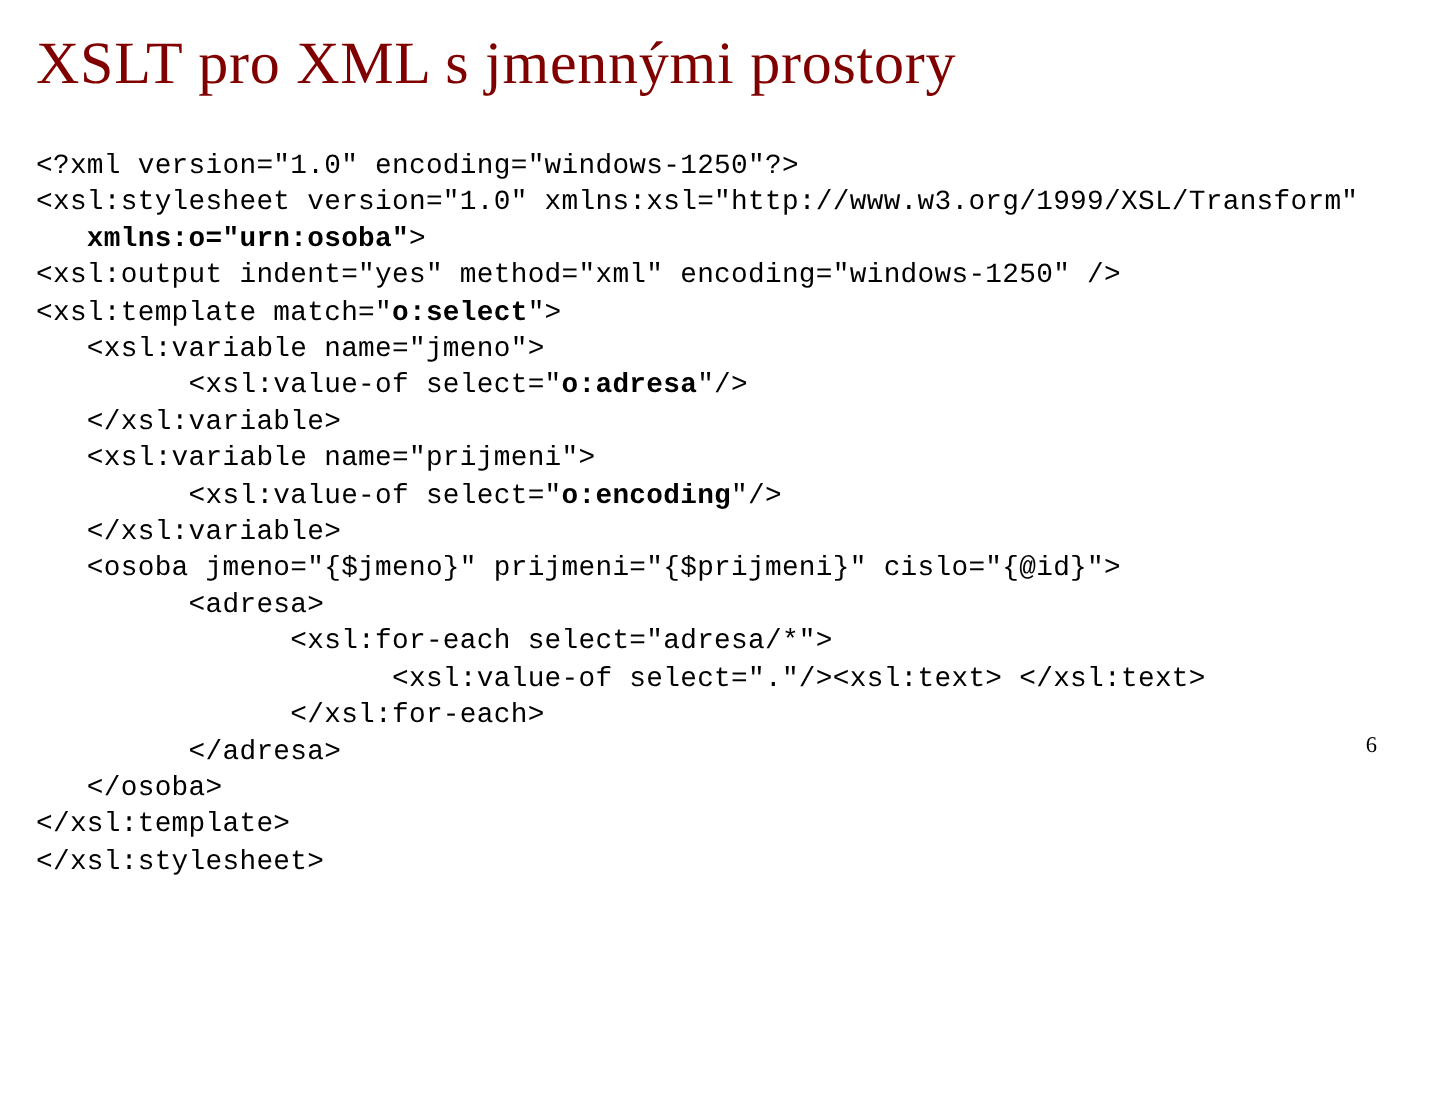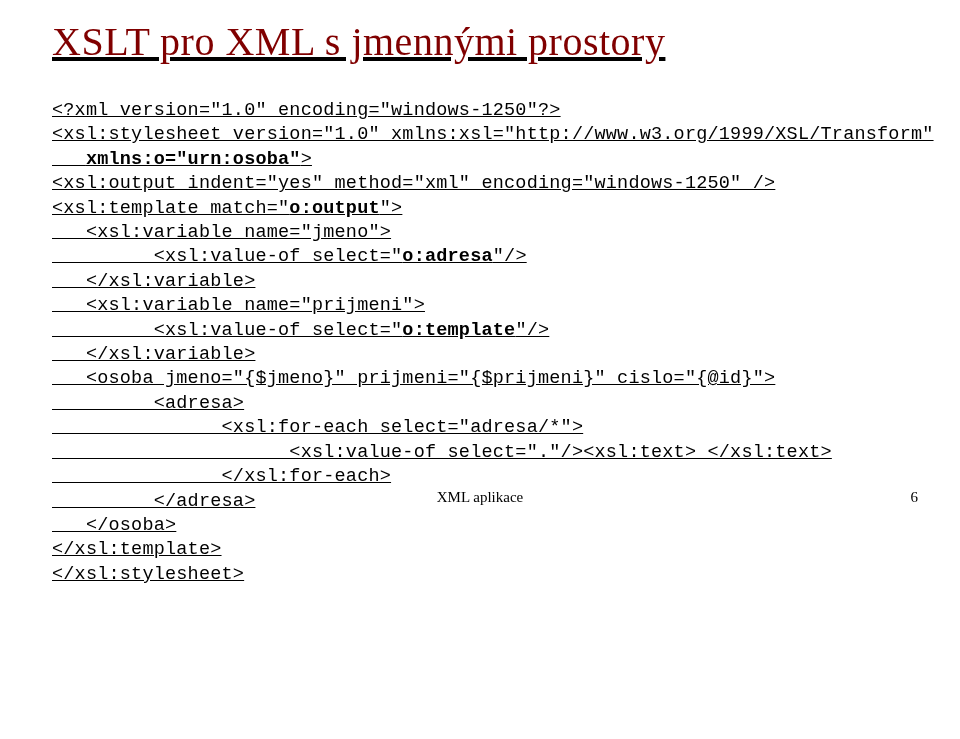--- a/index.html
+++ b/index.html
@@ -7,23 +7,22 @@
     width: 960px;
     height: 739px;
     background: #ffffff;
     font-family: Georgia, "Times New Roman", serif;
     position: relative;
     overflow: hidden;
   }
   .slide {
     width: 960px;
     height: 528px;
-    padding: 18px 40px 0 52px;
+    padding: 18px 40px 0 24px;
     position: relative;
-    text-decoration: underline;
   }
   .title {
     font-size: 40px;
     color: #800000;
     font-weight: normal;
     margin-bottom: 34px;
     letter-spacing: 0.5px;
   }
   .code {
     font-family: "Courier New", Courier, monospace;
@@ -58,32 +57,31 @@
 </head>
 <body>
 
 <div class="slide">
   <h1 class="title">XSLT pro XML s jmennými prostory</h1>
 
   <div class="code"><span>&lt;?xml version="1.0" encoding="windows-1250"?&gt;</span>
 <span>&lt;xsl:stylesheet version="1.0" xmlns:xsl="http://www.w3.org/1999/XSL/Transform"</span>
 <span>   </span><span class="bold">xmlns:o="urn:osoba"</span><span>&gt;</span>
 <span>&lt;xsl:output indent="yes" method="xml" encoding="windows-1250" /&gt;</span>
-<span>&lt;xsl:template match="</span><span class="bold">o:output</span><span>"&gt;</span>
+<span>&lt;xsl:template match="</span><span class="bold">o:select</span><span>"&gt;</span>
 <span>   &lt;xsl:variable name="jmeno"&gt;</span>
 <span>         &lt;xsl:value-of select="</span><span class="bold">o:adresa</span><span>"/&gt;</span>
 <span>   &lt;/xsl:variable&gt;</span>
 <span>   &lt;xsl:variable name="prijmeni"&gt;</span>
-<span>         &lt;xsl:value-of select="</span><span class="bold">o:template</span><span>"/&gt;</span>
+<span>         &lt;xsl:value-of select="</span><span class="bold">o:encoding</span><span>"/&gt;</span>
 <span>   &lt;/xsl:variable&gt;</span>
 <span>   &lt;osoba jmeno="{$jmeno}" prijmeni="{$prijmeni}" cislo="{@id}"&gt;</span>
 <span>         &lt;adresa&gt;</span>
 <span>               &lt;xsl:for-each select="adresa/*"&gt;</span>
 <span>                     &lt;xsl:value-of select="."/&gt;&lt;xsl:text&gt; &lt;/xsl:text&gt;</span>
 <span>               &lt;/xsl:for-each&gt;</span>
 <span>         &lt;/adresa&gt;</span>
 <span>   &lt;/osoba&gt;</span>
 <span>&lt;/xsl:template&gt;</span>
 <span>&lt;/xsl:stylesheet&gt;</span></div>
 
-  <div class="footer">XML aplikace</div>
   <div class="pagenum">6</div>
 </div>
 
 </body></html>

